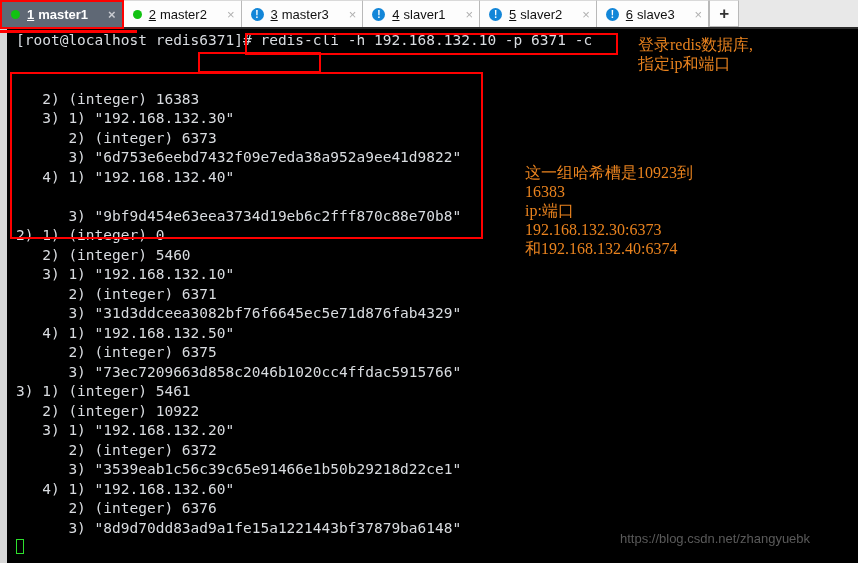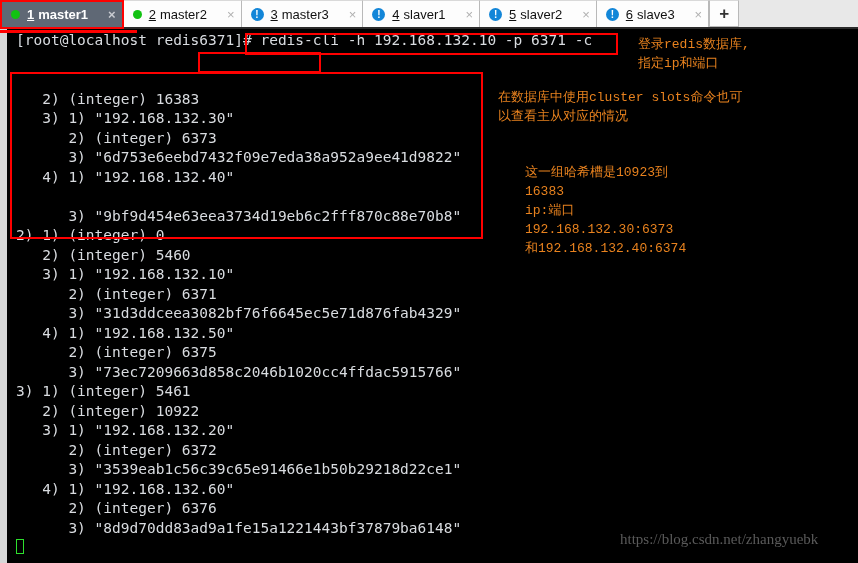--- a/index.html
+++ b/index.html
@@ -165,31 +165,31 @@
   }
   .redline {
     position: absolute;
     background: #ff0000;
   }
 
   
   .anno {
     position: absolute;
     color: #e8821e;
-    font-family: Liberation Mono, monospace;
-    font-size: 13px;
+    font-family: Liberation Serif, serif;
+    font-size: 16px;
     line-height: 19px;
     white-space: pre;
   }
 
   .watermark {
     position: absolute;
     color: #5a5a5a;
-    font-family: Liberation Serif, serif;
-    font-size: 15px;
+    font-family: Liberation Sans, sans-serif;
+    font-size: 13px;
     white-space: nowrap;
   }
 </style>
 </head>
 <body>
 
 <div id="app">
 
   <div class="tabbar">
 
@@ -275,22 +275,20 @@
   <div class="redbox" style="left:245px; top:33px; width:373px; height:22px;"></div>
 
   <div class="redbox" style="left:198px; top:52px; width:123px; height:21px;"></div>
 
   <div class="redbox" style="left:10px; top:72px; width:473px; height:167px;"></div>
 
   <div class="redline" style="left:0px; top:30px; width:137px; height:3px;"></div>
 
   <div class="anno" style="left:638px; top:35px;">登录redis数据库,
 指定ip和端口</div>
-  <div class="anno" style="left:498px; top:88px;">在数据库中使用cluster slots命令也可
-以查看主从对应的情况</div>
   <div class="anno" style="left:525px; top:163px;">这一组哈希槽是10923到
 16383
 ip:端口
 192.168.132.30:6373
 和192.168.132.40:6374</div>
 
   <div class="watermark" style="left:620px; top:531px;">https://blog.csdn.net/zhangyuebk</div>
 
 </div>
 

